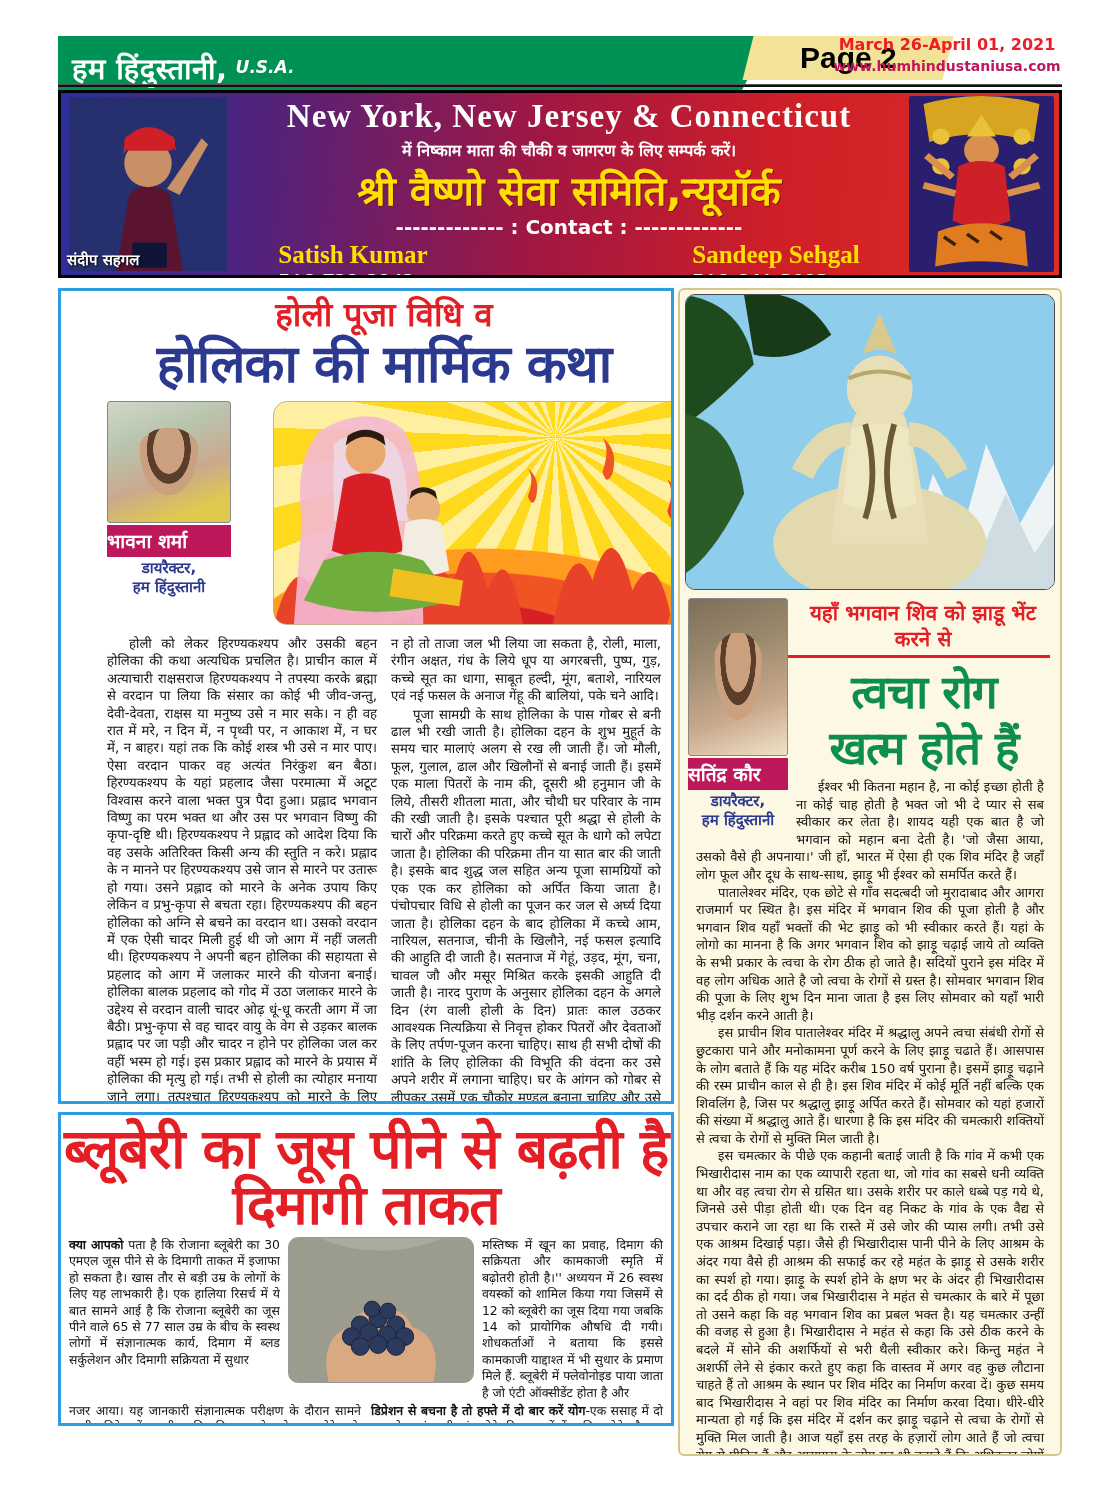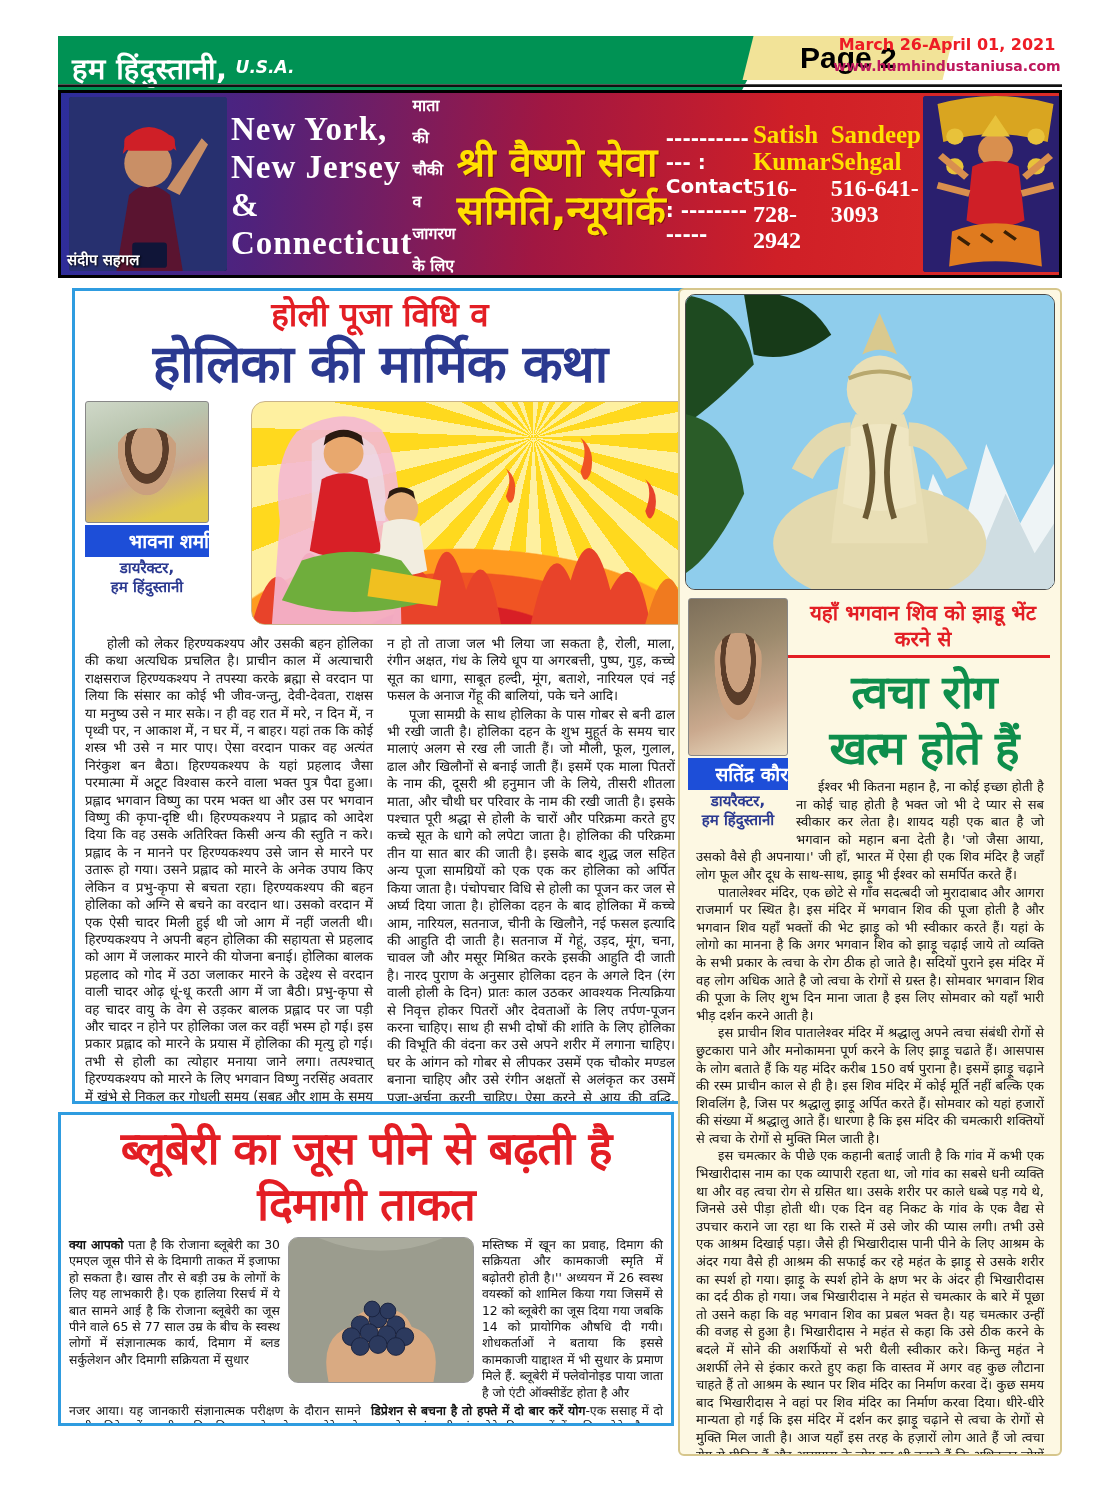--- a/index.html
+++ b/index.html
@@ -22,45 +22,45 @@
   .hdr-rule { position:absolute; left:58px; top:84px; width:1004px; height:3px; background:#111; border-top:1px solid #555; }
 
   
   .ad { position:absolute; left:58px; top:90px; width:1004px; height:188px; border:3px solid #000;
         background:linear-gradient(95deg,#2c2e9c 0%,#50227c 20%,#a11742 48%,#cf1f27 72%,#dd2d28 100%);
         display:flex; overflow:hidden; }
   .ad-left { position:relative; width:170px; height:100%; flex:0 0 auto; }
   .singer { position:absolute; inset:4px 4px 4px 8px; background:linear-gradient(160deg,#1d2560,#343d8d 55%,#10163d); border-radius:3px; overflow:hidden; }
   .singer svg { width:100%; height:100%; }
   .singer-cap { position:absolute; left:6px; bottom:6px; color:#fff; font-size:15px; font-weight:bold; text-shadow:1px 1px 2px #000; }
-  .ad-center { flex:1 1 auto; display:flex; align-items:center; justify-content:flex-start; padding-top:4px; color:#fff; }
+  .ad-center { flex:1 1 auto; display:flex; flex-direction:column; align-items:center; justify-content:flex-start; padding-top:4px; color:#fff; }
   .ad-region { font-family:"Liberation Serif","DejaVu Serif",serif; font-weight:bold; font-size:33px; color:#ffffff; letter-spacing:1px; line-height:38px; }
   .ad-hindi { font-size:16px; font-weight:bold; color:#ffffff; line-height:32px; }
   .ad-org { font-size:40px; font-weight:bold; color:#ffe000; line-height:48px; text-shadow:1px 1px 0 #7c1010; }
   .ad-contact { font-size:20px; font-weight:bold; color:#ffffff; line-height:24px; }
   .ad-names { display:flex; width:86%; justify-content:space-between; margin-top:2px; }
   .ad-name-col { text-align:left; }
   .ad-name { color:#ffe000; font-weight:bold; font-size:25px; line-height:27px; font-family:"Liberation Serif","DejaVu Serif",serif; }
   .ad-phone { color:#ffffff; font-weight:bold; font-size:24px; line-height:26px; font-family:"Liberation Serif","DejaVu Serif",serif; }
   .ad-right { position:relative; width:152px; height:100%; flex:0 0 auto; }
   .durga { position:absolute; inset:3px 5px 3px 2px; border-radius:3px; overflow:hidden;
            background:linear-gradient(180deg,#20246e 0%,#3c2a8a 40%,#23104a 100%); }
   .durga svg { width:100%; height:100%; }
 
   
-  .main-box { position:absolute; left:72px; top:288px; width:616px; height:816px; border:3px solid #2f9ce0; background:#fff; overflow:hidden; }
+  .main-box { position:absolute; left:58px; top:288px; width:616px; height:816px; border:3px solid #2f9ce0; background:#fff; overflow:hidden;padding-left:36px; }
   .kicker-red { text-align:center; color:#e31e24; font-weight:bold; font-size:33px; line-height:40px; margin-top:4px; }
   .title-blue { text-align:center; color:#2b3990; font-weight:bold; font-size:52px; line-height:58px; letter-spacing:-1px; }
   .fig-row { display:flex; margin:8px 10px 4px 10px; height:224px; }
   .author-card { width:124px; flex:0 0 auto; display:flex; flex-direction:column; }
   .author-photo { height:122px; border:1px solid #888; border-radius:3px; overflow:hidden;
                   background:linear-gradient(160deg,#cfd8c8 0%,#b9c4ae 30%,#caa98e 60%,#e0c94f 85%); position:relative; }
   .author-photo::after { content:""; position:absolute; left:50%; top:22%; width:56%; height:62%; transform:translateX(-50%);
                   background:radial-gradient(ellipse at 50% 28%,#caa07e 0 32%,#5a3d2a 33% 45%,#caa07e 46% 60%,transparent 61%); border-radius:45%; }
-  .author-nameplate { background:#1d4ed8; color:#fff; text-align:right; font-weight:bold; font-size:19px; padding:3px 0; margin-top:2px; }
+  .author-nameplate { background:#be185d; color:#fff; text-align:left; font-weight:bold; font-size:19px; padding:3px 0; margin-top:2px; }
   .author-role { color:#2b3990; text-align:center; font-weight:bold; font-size:15px; line-height:19px; margin-top:2px; }
   .fire-fig { flex:0 0 auto; width:456px; margin-left:42px; border-radius:14px; position:relative; overflow:hidden; border:1px solid #c9b38a;
         background:
           radial-gradient(70% 60% at 46% 112%, #d81f26 0 34%, #f05423 35% 58%, #ff9b1f 59% 76%, rgba(255,155,31,0) 77%),
           repeating-conic-gradient(from -8deg at 62% 16%, #ffd91e 0 8deg, #fef0a0 8deg 16deg); }
   .fire-fig svg { position:absolute; inset:0; width:100%; height:100%; }
   .main-body { display:flex; gap:14px; padding:6px 10px 0 10px; }
   .ncol { width:288px; text-align:justify; color:#131313; font-size:13.2px; line-height:17.4px; }
   .ncol p { text-indent:22px; }
   .ncol p + p { margin-top:1px; }
@@ -75,21 +75,21 @@
   .shiva-author { float:left; width:100px; margin:2px 8px 4px 0; display:flex; flex-direction:column; }
   .shiva-author .author-photo { height:158px;
         background:linear-gradient(160deg,#7d6f5a 0%,#9c8a6d 35%,#caa98e 70%,#efe3c8 100%); }
   .kicker-shiva { color:#e31e24; font-weight:bold; font-size:20.5px; line-height:26px; text-align:center; border-bottom:3px solid #e31e24; padding-bottom:3px; margin:4px 2px 6px 2px; }
   .title-green { color:#0e8e4c; font-weight:bold; font-size:46px; line-height:56px; text-align:center; letter-spacing:-1px; }
   .shiva-body { padding:2px 8px 0 8px; text-align:justify; color:#131313; font-size:13px; line-height:17.6px; }
   .shiva-body p { text-indent:22px; }
 
   
   .bb-box { position:absolute; left:58px; top:1112px; width:616px; height:314px; border:3px solid #2f9ce0; background:#fff; overflow:hidden; }
-  .bb-title { text-align:center; color:#e31e24; font-weight:bold; font-size:45px; line-height:56px; margin-top:6px; letter-spacing:-1px; }
+  .bb-title { text-align:center; color:#e31e24; font-weight:bold; font-size:55px; line-height:56px; margin-top:6px; letter-spacing:-1px; }
   .bb-body { padding:4px 8px 0 8px; }
   .bb-top { display:flex; gap:8px; }
   .bb-col { text-align:justify; color:#131313; font-size:12.4px; line-height:16.4px; }
   .bb-col-1 { width:212px; }
   .bb-col-3 { width:182px; }
   .bb-photo { width:186px; height:146px; flex:0 0 auto; border-radius:10px; overflow:hidden; border:1px solid #999; position:relative;
         background:linear-gradient(180deg,#b9baae 0%,#a3a496 60%,#8f9184 100%); }
   .bb-photo svg { position:absolute; inset:0; width:100%; height:100%; }
   .bb-bottom { display:flex; gap:10px; margin-top:2px; }
   .bb-half { width:50%; text-align:justify; color:#131313; font-size:12.4px; line-height:16.4px; }

